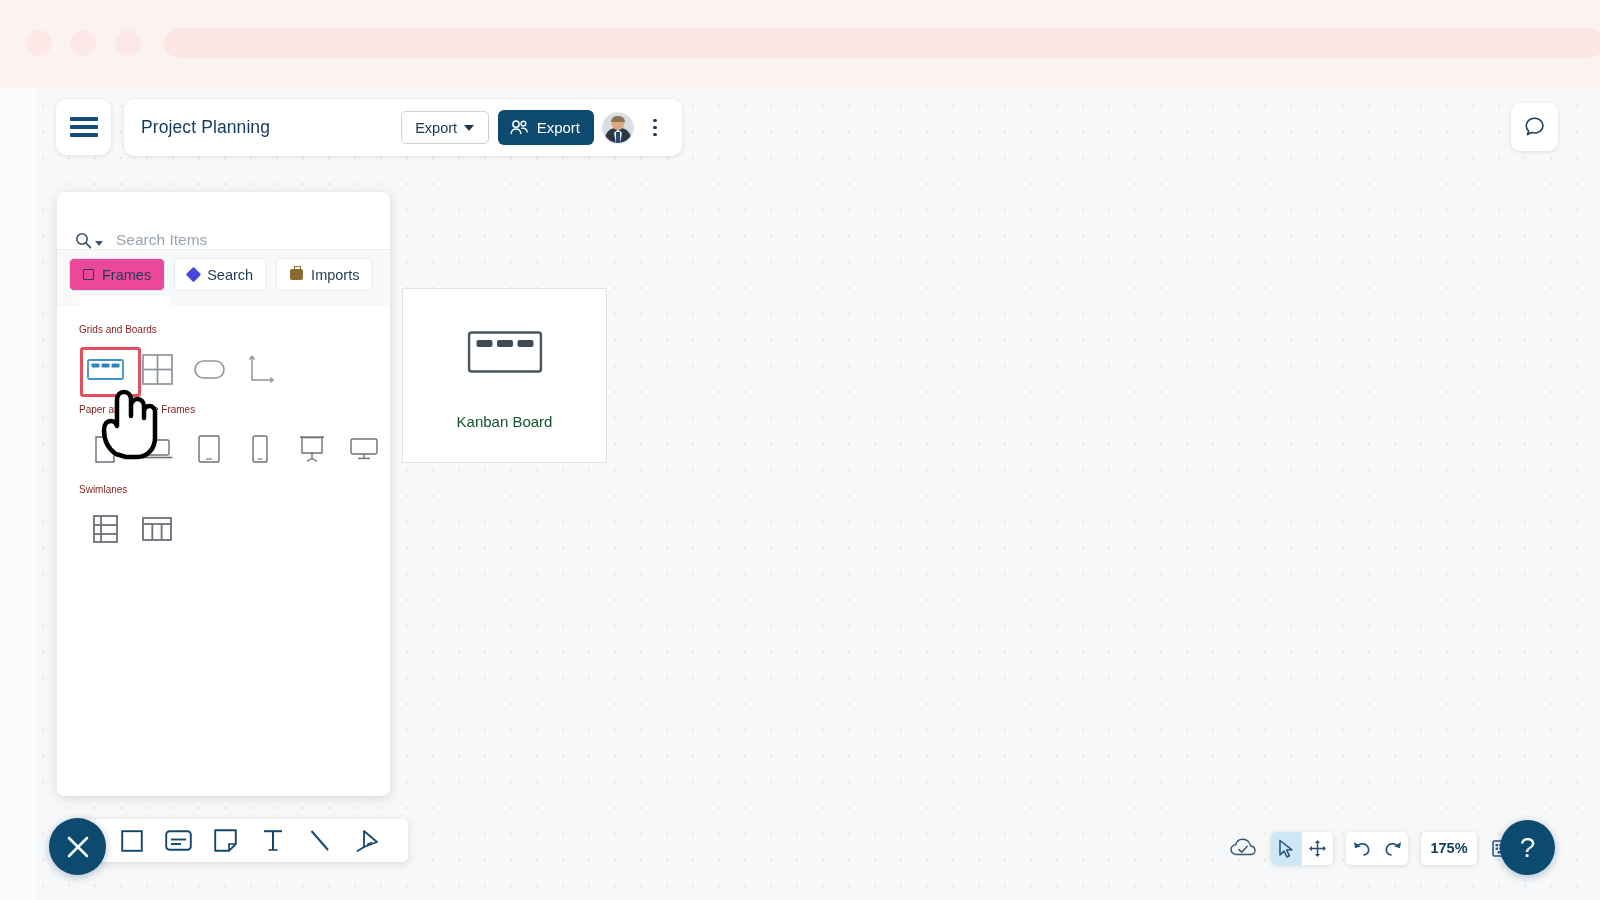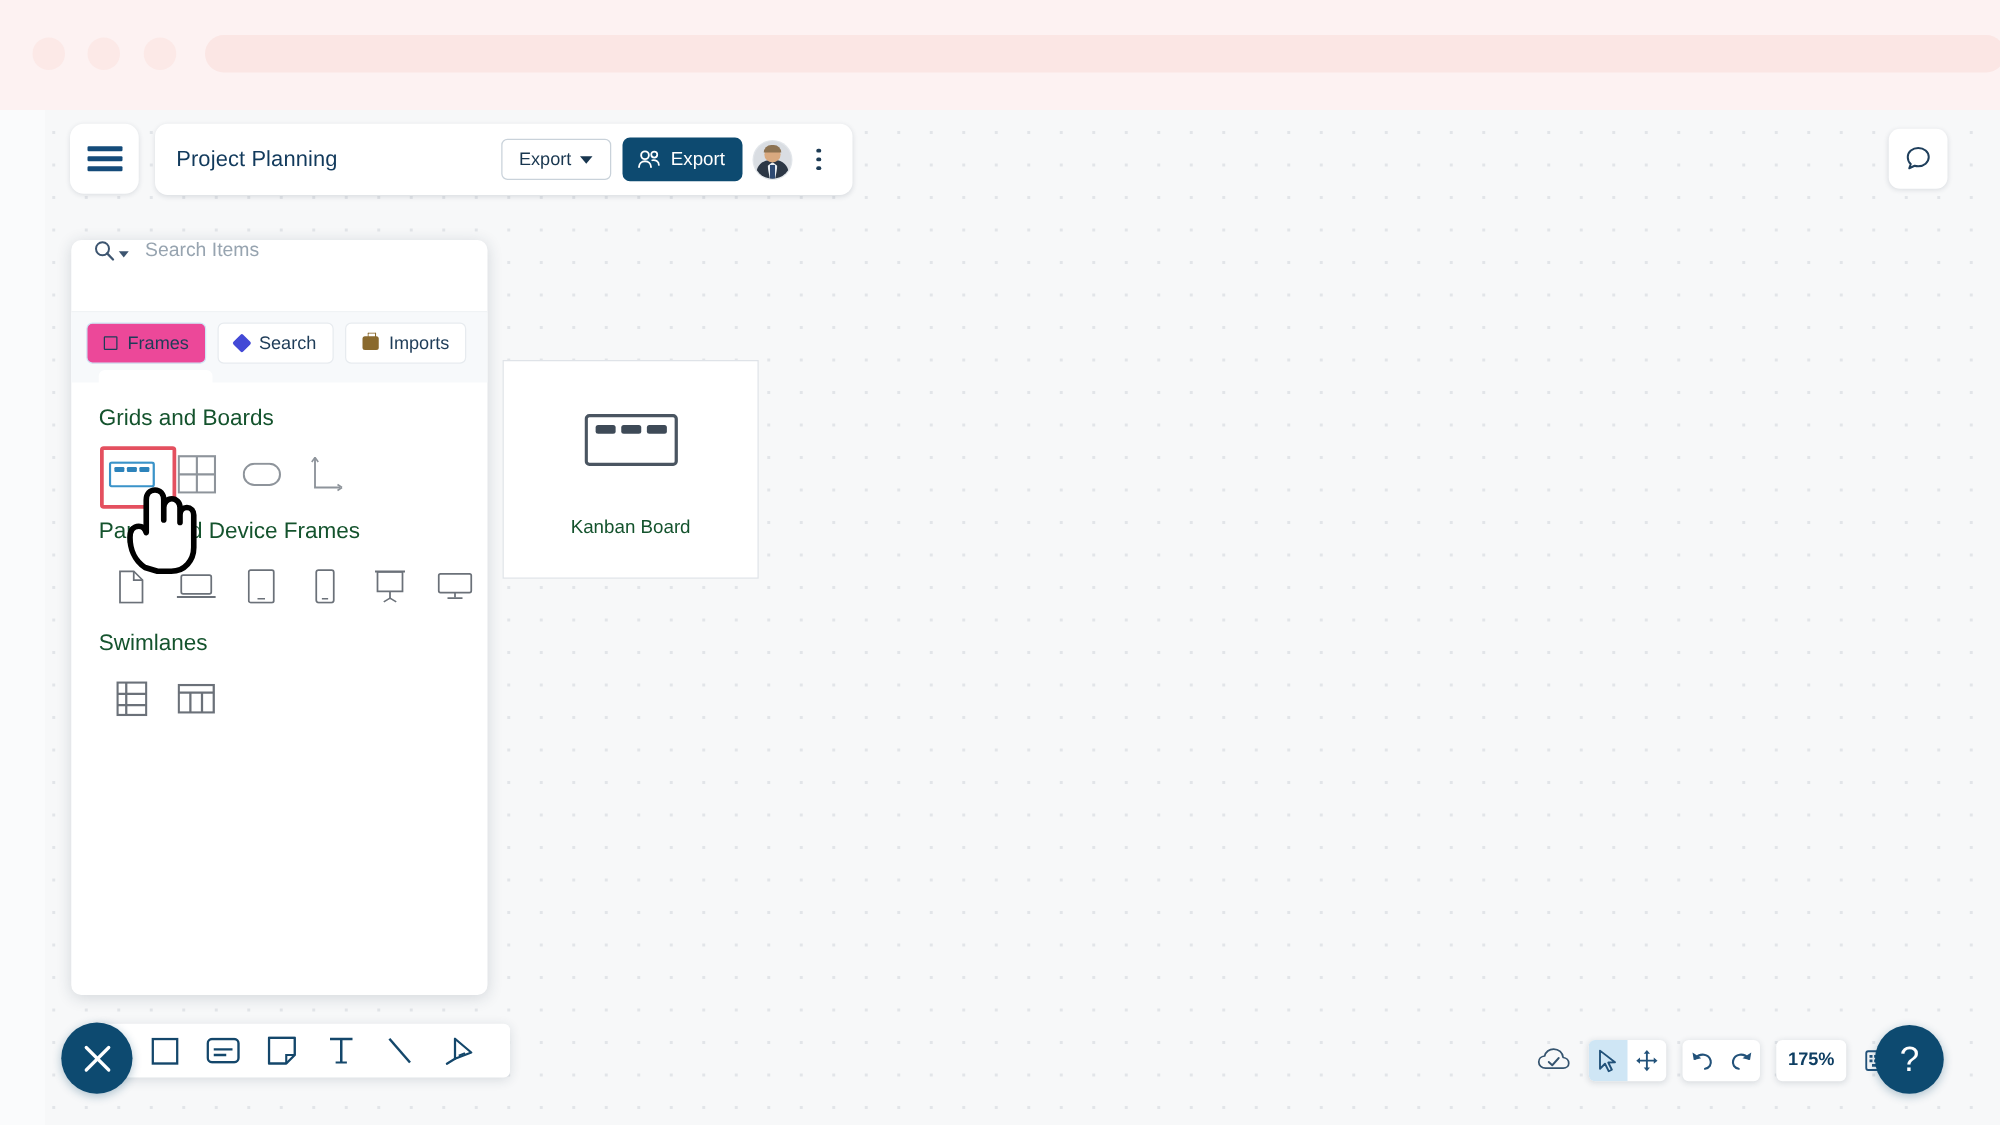--- a/index.html
+++ b/index.html
@@ -127,21 +127,21 @@
   }
 
   
   .panel {
     position: absolute; left: 57px; top: 192px;
     width: 333px; height: 604px; border-radius: 8px;
     background: #ffffff; box-shadow: 0 2px 12px rgba(30,50,70,.16);
     overflow: hidden;
   }
   .search-row {
-    height: 58px; display: flex; align-items: flex-start;
+    height: 58px; display: flex; align-items: flex-end;
     padding: 0 14px 0 18px; border-bottom: 1px solid #eceff2;
   }
   .search-ic { display: flex; align-items: center; gap: 3px; cursor: pointer; }
   .search-input {
     flex: 1; margin-left: 13px; border: 0; outline: 0; background: transparent;
     font-size: 15.5px; font-family: "Liberation Sans", sans-serif; color: #36495c;
   }
   .search-input::placeholder { color: #97a4b0; }
 
   .tabs-area { position: relative; height: 56px; background: #f7f9fb; }
@@ -169,21 +169,21 @@
     width: 13px; height: 11px; background: #8a6a2e; border-radius: 2px;
     position: relative;
   }
   .brief-ic::before {
     content: ""; position: absolute; left: 4px; top: -3px; width: 5px; height: 3px;
     border: 1.6px solid #8a6a2e; border-bottom: 0; border-radius: 1px 1px 0 0;
   }
 
   .panel-body { padding: 18px 0 0 0; height: 432px; position: relative; }
   .sec-title {
-    font-size: 18px; color: #14532d; padding: 0 0 0 22px; margin-bottom: 12px;
+    font-size: 10px; color: #7f1d1d; padding: 0 0 0 22px; margin-bottom: 12px;
   }
   .sec-title.two { margin-top: 13px; }
   .icon-row { display: flex; padding-left: 22px; gap: 0; }
   .icon-cell {
     width: 52px; height: 44px; display: flex; align-items: center;
     justify-content: center; cursor: pointer; position: relative;
   }
   .icon-cell.selected::after {
     content: ""; position: absolute; left: 1px; top: 0px;
     width: 55px; height: 44px; border: 3px solid #e4505f; border-radius: 3px;

